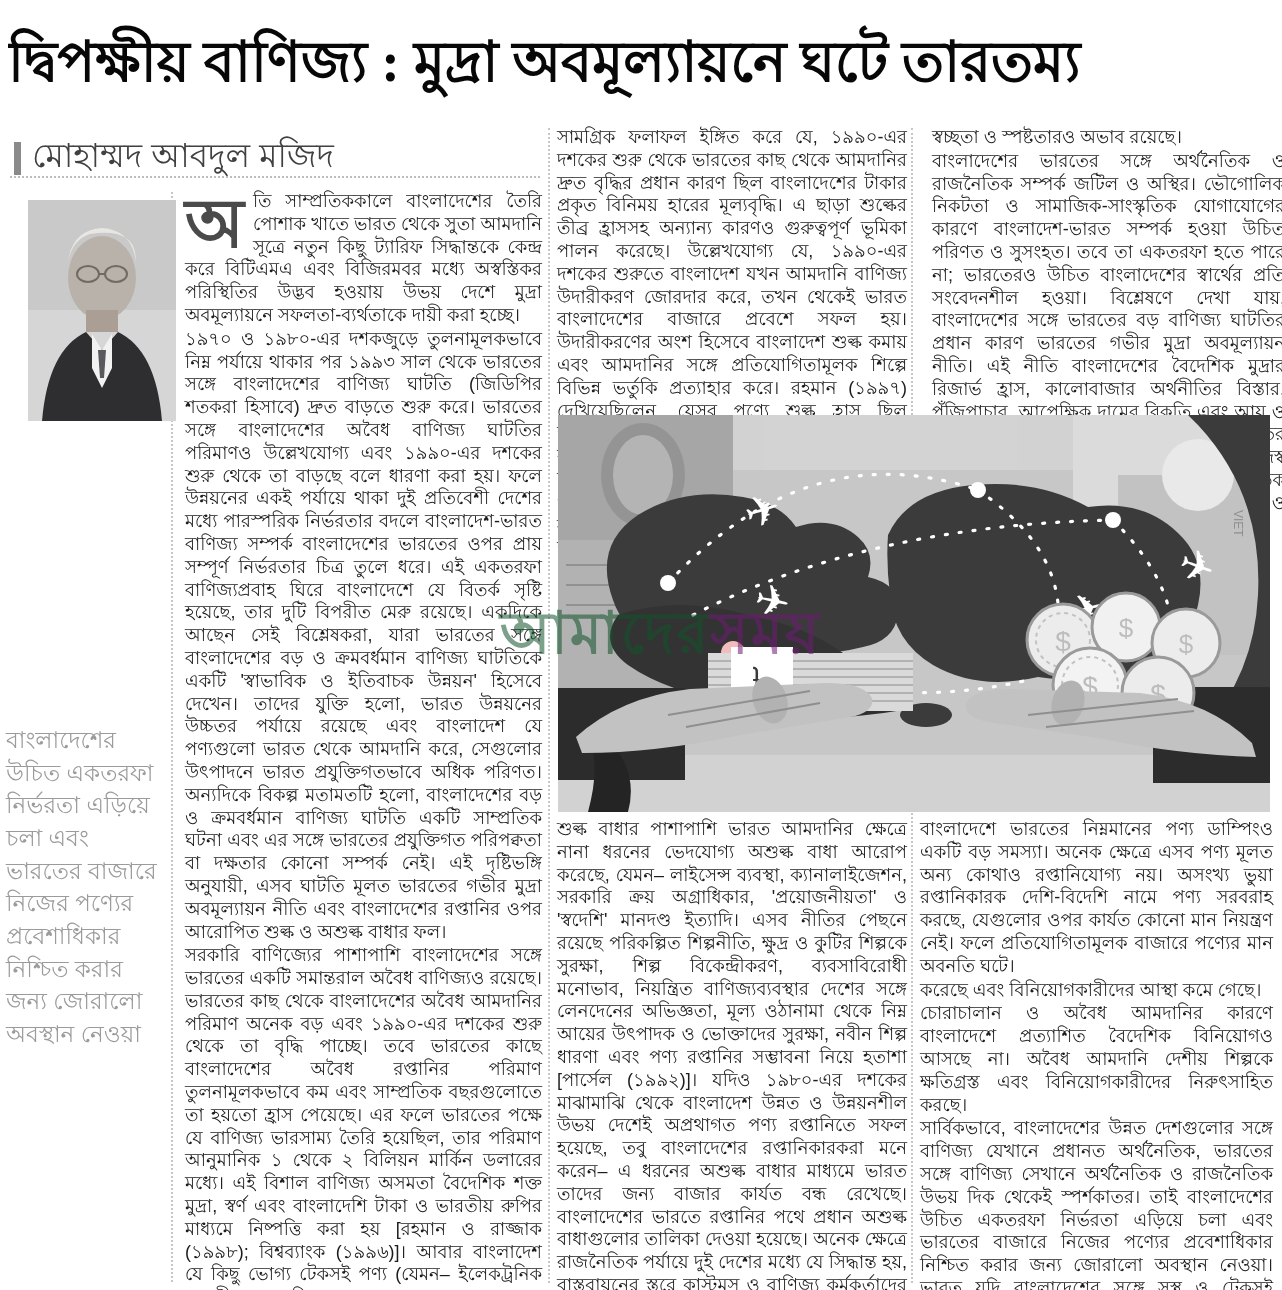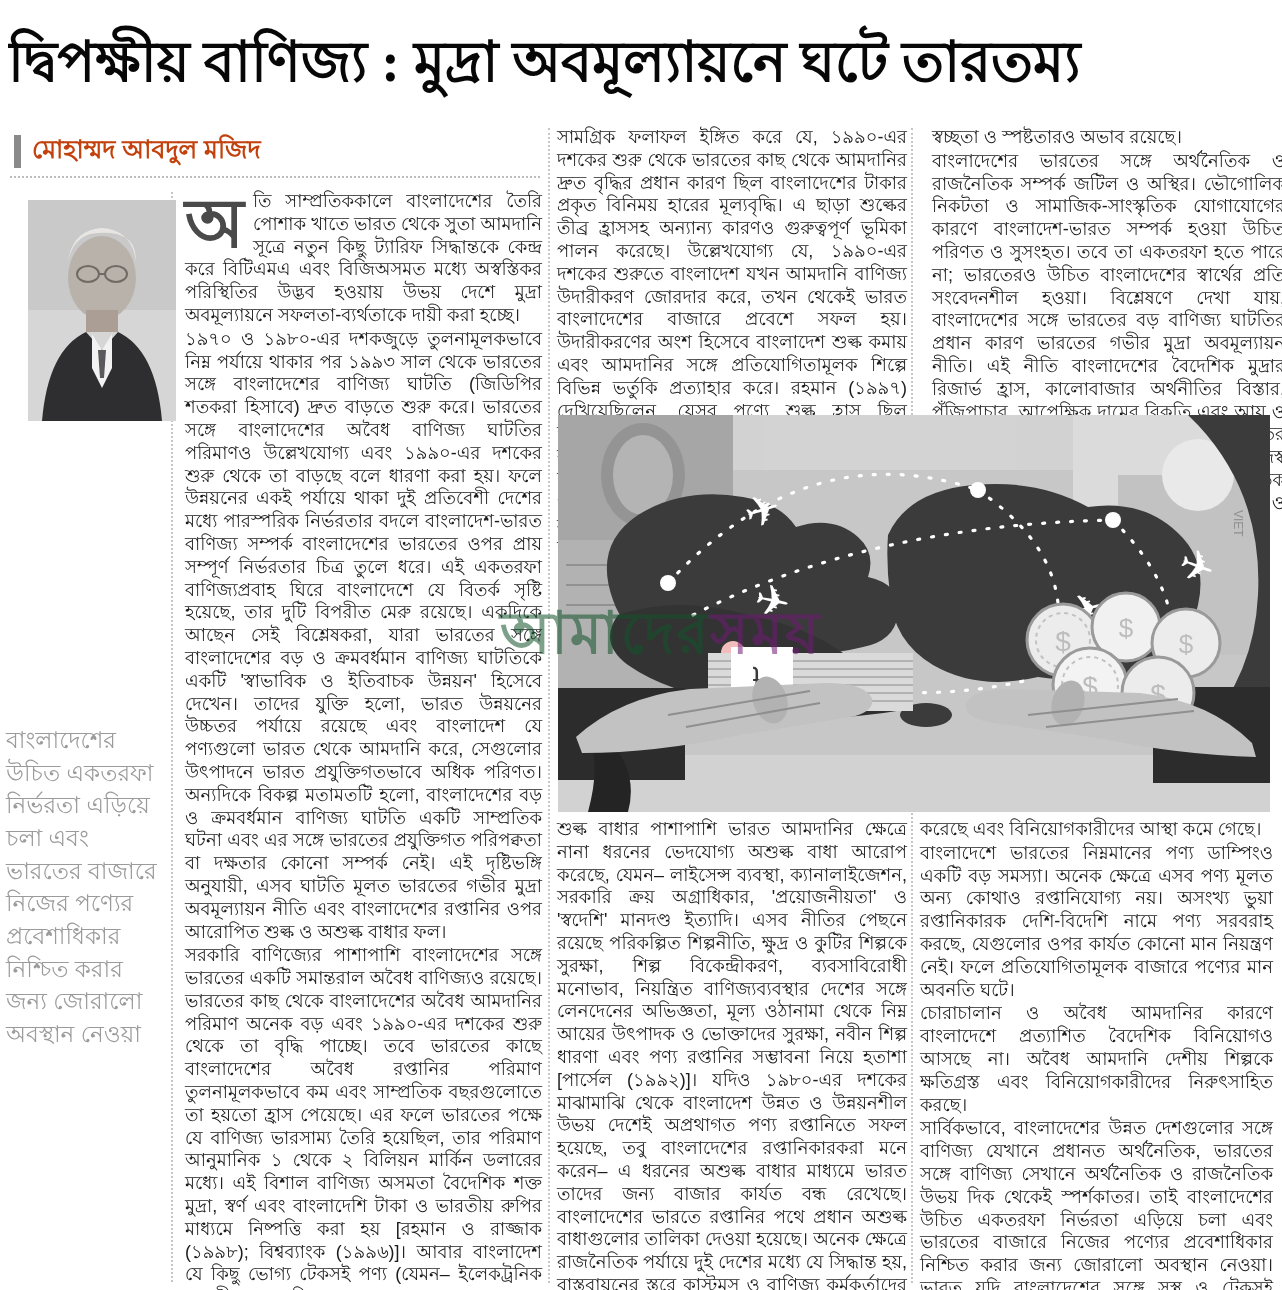--- a/index.html
+++ b/index.html
@@ -3,21 +3,21 @@
 <meta charset="utf-8">
 <style>
   html,body{margin:0;padding:0;background:#ffffff;}
   .page{position:relative;width:1282px;height:1290px;background:#ffffff;overflow:hidden;
         font-family:"Liberation Sans", sans-serif;color:#1c1c1c;}
   .headline{position:absolute;left:8px;top:10px;width:1266px;height:108px;
         font-family:"Liberation Serif", serif;font-weight:bold;font-size:56px;line-height:104px;
         color:#070707;white-space:nowrap;overflow:hidden;letter-spacing:0px;}
   .byline{position:absolute;left:14px;top:130px;display:flex;align-items:center;}
   .byline-bar{width:7px;height:33px;background:#8a8a8a;margin-right:11px;}
-  .byline-name{font-size:25px;font-weight:bold;color:#c2410c;}
+  .byline-name{font-size:33px;font-weight:normal;color:#404040;}
   .byline-rule{position:absolute;left:10px;top:176px;width:530px;border-top:2px dotted #bdbdbd;}
   .vsep{position:absolute;border-left:2px dotted #c6c6c6;width:0;}
   .vsep1{left:171px;top:192px;height:1090px;}
   .vsep2{left:548px;top:128px;height:1155px;}
   .vsep3{left:911px;top:128px;height:1155px;}
   .photo{position:absolute;left:28px;top:200px;width:148px;height:221px;background:#cfcfcf;}
   .pullquote{position:absolute;left:6px;top:724px;width:160px;text-align:left;
         font-size:23px;line-height:1.42;color:#9b9b9b;}
   .col{position:absolute;font-size:18px;line-height:22.8px;text-align:justify;color:#1c1c1c;}
   .col p{margin:0 0 1px 0;}
@@ -64,21 +64,21 @@
       <path d="M70,150 L78,150 L76,178 L72,178 Z" fill="#5a5a5e"></path>
       <ellipse cx="60" cy="74" rx="11" ry="8" fill="none" stroke="#6f6a64" stroke-width="2"></ellipse>
       <ellipse cx="88" cy="74" rx="11" ry="8" fill="none" stroke="#6f6a64" stroke-width="2"></ellipse>
       <line x1="71" y1="74" x2="77" y2="74" stroke="#6f6a64" stroke-width="2"></line>
     </svg>
   </div>
 
   <div class="pullquote">বাংলাদেশের উচিত একতরফা নির্ভরতা এড়িয়ে চলা এবং ভারতের বাজারে নিজের পণ্যের প্রবেশাধিকার নিশ্চিত করার জন্য জোরালো অবস্থান নেওয়া</div>
 
   <div class="col col1">
-    <p><span class="dropcap">অ</span><span>তি সাম্প্রতিককালে বাংলাদেশের তৈরি পোশাক খাতে ভারত থেকে সুতা আমদানি সূত্রে নতুন কিছু ট্যারিফ সিদ্ধান্তকে কেন্দ্র করে বিটিএমএ এবং বিজিঅসমত মধ্যে অস্বস্তিকর পরিস্থিতির উদ্ভব হওয়ায় উভয় দেশে মুদ্রা অবমূল্যায়নে সফলতা-ব্যর্থতাকে দায়ী করা হচ্ছে।</span></p>
+    <p><span class="dropcap">অ</span><span>তি সাম্প্রতিককালে বাংলাদেশের তৈরি পোশাক খাতে ভারত থেকে সুতা আমদানি সূত্রে নতুন কিছু ট্যারিফ সিদ্ধান্তকে কেন্দ্র করে বিটিএমএ এবং বিজিরমবর মধ্যে অস্বস্তিকর পরিস্থিতির উদ্ভব হওয়ায় উভয় দেশে মুদ্রা অবমূল্যায়নে সফলতা-ব্যর্থতাকে দায়ী করা হচ্ছে।</span></p>
     <p>১৯৭০ ও ১৯৮০-এর দশকজুড়ে তুলনামূলকভাবে নিম্ন পর্যায়ে থাকার পর ১৯৯৩ সাল থেকে ভারতের সঙ্গে বাংলাদেশের বাণিজ্য ঘাটতি (জিডিপির শতকরা হিসাবে) দ্রুত বাড়তে শুরু করে। ভারতের সঙ্গে বাংলাদেশের অবৈধ বাণিজ্য ঘাটতির পরিমাণও উল্লেখযোগ্য এবং ১৯৯০-এর দশকের শুরু থেকে তা বাড়ছে বলে ধারণা করা হয়। ফলে উন্নয়নের একই পর্যায়ে থাকা দুই প্রতিবেশী দেশের মধ্যে পারস্পরিক নির্ভরতার বদলে বাংলাদেশ-ভারত বাণিজ্য সম্পর্ক বাংলাদেশের ভারতের ওপর প্রায় সম্পূর্ণ নির্ভরতার চিত্র তুলে ধরে। এই একতরফা বাণিজ্যপ্রবাহ ঘিরে বাংলাদেশে যে বিতর্ক সৃষ্টি হয়েছে, তার দুটি বিপরীত মেরু রয়েছে। একদিকে আছেন সেই বিশ্লেষকরা, যারা ভারতের সঙ্গে বাংলাদেশের বড় ও ক্রমবর্ধমান বাণিজ্য ঘাটতিকে একটি 'স্বাভাবিক ও ইতিবাচক উন্নয়ন' হিসেবে দেখেন। তাদের যুক্তি হলো, ভারত উন্নয়নের উচ্চতর পর্যায়ে রয়েছে এবং বাংলাদেশ যে পণ্যগুলো ভারত থেকে আমদানি করে, সেগুলোর উৎপাদনে ভারত প্রযুক্তিগতভাবে অধিক পরিণত। অন্যদিকে বিকল্প মতামতটি হলো, বাংলাদেশের বড় ও ক্রমবর্ধমান বাণিজ্য ঘাটতি একটি সাম্প্রতিক ঘটনা এবং এর সঙ্গে ভারতের প্রযুক্তিগত পরিপক্বতা বা দক্ষতার কোনো সম্পর্ক নেই। এই দৃষ্টিভঙ্গি অনুযায়ী, এসব ঘাটতি মূলত ভারতের গভীর মুদ্রা অবমূল্যায়ন নীতি এবং বাংলাদেশের রপ্তানির ওপর আরোপিত শুল্ক ও অশুল্ক বাধার ফল।</p>
     <p>সরকারি বাণিজ্যের পাশাপাশি বাংলাদেশের সঙ্গে ভারতের একটি সমান্তরাল অবৈধ বাণিজ্যও রয়েছে। ভারতের কাছ থেকে বাংলাদেশের অবৈধ আমদানির পরিমাণ অনেক বড় এবং ১৯৯০-এর দশকের শুরু থেকে তা বৃদ্ধি পাচ্ছে। তবে ভারতের কাছে বাংলাদেশের অবৈধ রপ্তানির পরিমাণ তুলনামূলকভাবে কম এবং সাম্প্রতিক বছরগুলোতে তা হয়তো হ্রাস পেয়েছে। এর ফলে ভারতের পক্ষে যে বাণিজ্য ভারসাম্য তৈরি হয়েছিল, তার পরিমাণ আনুমানিক ১ থেকে ২ বিলিয়ন মার্কিন ডলারের মধ্যে। এই বিশাল বাণিজ্য অসমতা বৈদেশিক শক্ত মুদ্রা, স্বর্ণ এবং বাংলাদেশি টাকা ও ভারতীয় রুপির মাধ্যমে নিষ্পত্তি করা হয় [রহমান ও রাজ্জাক (১৯৯৮); বিশ্বব্যাংক (১৯৯৬)]। আবার বাংলাদেশ যে কিছু ভোগ্য টেকসই পণ্য (যেমন– ইলেকট্রনিক সামগ্রী ও বিলাসপণ্য) অন্য দেশ থেকে আনুষ্ঠানিকভাবে আমদানি করে, সেগুলোর কিছু অবৈধ আমদানির মূল্য পরিশোধ হিসেবে ভারতে পাচারও করা হয়।</p>
 
   </div>
 
   <div class="col col2top">
     <p>সামগ্রিক ফলাফল ইঙ্গিত করে যে, ১৯৯০-এর দশকের শুরু থেকে ভারতের কাছ থেকে আমদানির দ্রুত বৃদ্ধির প্রধান কারণ ছিল বাংলাদেশের টাকার প্রকৃত বিনিময় হারের মূল্যবৃদ্ধি। এ ছাড়া শুল্কের তীব্র হ্রাসসহ অন্যান্য কারণও গুরুত্বপূর্ণ ভূমিকা পালন করেছে। উল্লেখযোগ্য যে, ১৯৯০-এর দশকের শুরুতে বাংলাদেশ যখন আমদানি বাণিজ্য উদারীকরণ জোরদার করে, তখন থেকেই ভারত বাংলাদেশের বাজারে প্রবেশে সফল হয়। উদারীকরণের অংশ হিসেবে বাংলাদেশ শুল্ক কমায় এবং আমদানির সঙ্গে প্রতিযোগিতামূলক শিল্পে বিভিন্ন ভর্তুকি প্রত্যাহার করে। রহমান (১৯৯৭) দেখিয়েছিলেন, যেসব পণ্যে শুল্ক হ্রাস ছিল তুলনামূলকভাবে বেশি, সেসব পণ্যে ভারতীয় রপ্তানিকারকরা বিশেষভাবে সুযোগ গ্রহণ করেছে। ভারতীয় পণ্যের ওপর গড় শুল্কহার ১৯৯২ সালে ৩১ শতাংশ থেকে নেমে আসে প্রায় ১২ শতাংশে।</p>
     <p>সামগ্রিক ফলাফল আরও নিশ্চিত করে যে, কাঁচা তথ্যের</p>
   </div>
 
@@ -193,20 +193,20 @@
     </svg>
   </div>
 
   <div class="watermark"><span class="wm-green">আমাদের</span><span class="wm-red">সময়</span></div>
 
   <div class="col col2bot">
     <p>শুল্ক বাধার পাশাপাশি ভারত আমদানির ক্ষেত্রে নানা ধরনের ভেদযোগ্য অশুল্ক বাধা আরোপ করেছে, যেমন– লাইসেন্স ব্যবস্থা, ক্যানালাইজেশন, সরকারি ক্রয় অগ্রাধিকার, 'প্রয়োজনীয়তা' ও 'স্বদেশি' মানদণ্ড ইত্যাদি। এসব নীতির পেছনে রয়েছে পরিকল্পিত শিল্পনীতি, ক্ষুদ্র ও কুটির শিল্পকে সুরক্ষা, শিল্প বিকেন্দ্রীকরণ, ব্যবসাবিরোধী মনোভাব, নিয়ন্ত্রিত বাণিজ্যব্যবস্থার দেশের সঙ্গে লেনদেনের অভিজ্ঞতা, মূল্য ওঠানামা থেকে নিম্ন আয়ের উৎপাদক ও ভোক্তাদের সুরক্ষা, নবীন শিল্প ধারণা এবং পণ্য রপ্তানির সম্ভাবনা নিয়ে হতাশা [পার্সেল (১৯৯২)]। যদিও ১৯৮০-এর দশকের মাঝামাঝি থেকে বাংলাদেশ উন্নত ও উন্নয়নশীল উভয় দেশেই অপ্রথাগত পণ্য রপ্তানিতে সফল হয়েছে, তবু বাংলাদেশের রপ্তানিকারকরা মনে করেন– এ ধরনের অশুল্ক বাধার মাধ্যমে ভারত তাদের জন্য বাজার কার্যত বন্ধ রেখেছে। বাংলাদেশের ভারতে রপ্তানির পথে প্রধান অশুল্ক বাধাগুলোর তালিকা দেওয়া হয়েছে। অনেক ক্ষেত্রে রাজনৈতিক পর্যায়ে দুই দেশের মধ্যে যে সিদ্ধান্ত হয়, বাস্তবায়নের স্তরে কাস্টমস ও বাণিজ্য কর্মকর্তাদের আচরণের সঙ্গে তার বড় ধরনের ফারাক দেখা যায়। বাংলাদেশের রপ্তানিকারকদের একটি স্থায়ী অভিযোগ হলো, ভারতীয় কাস্টমস কর্মকর্তারা বাংলাদেশ থেকে আসা পণ্য ছাড় করতে অত্যন্ত ধীরগতির। বিধি-বিধান প্রয়োগে</p>
   </div>
 
   <div class="col col3bot">
+    <p>বাংলাদেশে ভারতের নিম্নমানের পণ্য ডাম্পিংও একটি বড় সমস্যা। অনেক ক্ষেত্রে এসব পণ্য মূলত অন্য কোথাও রপ্তানিযোগ্য নয়। অসংখ্য ভুয়া রপ্তানিকারক দেশি-বিদেশি নামে পণ্য সরবরাহ করছে, যেগুলোর ওপর কার্যত কোনো মান নিয়ন্ত্রণ নেই। ফলে প্রতিযোগিতামূলক বাজারে পণ্যের মান অবনতি ঘটে।</p>
     <p>করেছে এবং বিনিয়োগকারীদের আস্থা কমে গেছে।</p>
-    <p>বাংলাদেশে ভারতের নিম্নমানের পণ্য ডাম্পিংও একটি বড় সমস্যা। অনেক ক্ষেত্রে এসব পণ্য মূলত অন্য কোথাও রপ্তানিযোগ্য নয়। অসংখ্য ভুয়া রপ্তানিকারক দেশি-বিদেশি নামে পণ্য সরবরাহ করছে, যেগুলোর ওপর কার্যত কোনো মান নিয়ন্ত্রণ নেই। ফলে প্রতিযোগিতামূলক বাজারে পণ্যের মান অবনতি ঘটে।</p>
     <p>চোরাচালান ও অবৈধ আমদানির কারণে বাংলাদেশে প্রত্যাশিত বৈদেশিক বিনিয়োগও আসছে না। অবৈধ আমদানি দেশীয় শিল্পকে ক্ষতিগ্রস্ত এবং বিনিয়োগকারীদের নিরুৎসাহিত করছে।</p>
     <p>সার্বিকভাবে, বাংলাদেশের উন্নত দেশগুলোর সঙ্গে বাণিজ্য যেখানে প্রধানত অর্থনৈতিক, ভারতের সঙ্গে বাণিজ্য সেখানে অর্থনৈতিক ও রাজনৈতিক উভয় দিক থেকেই স্পর্শকাতর। তাই বাংলাদেশের উচিত একতরফা নির্ভরতা এড়িয়ে চলা এবং ভারতের বাজারে নিজের পণ্যের প্রবেশাধিকার নিশ্চিত করার জন্য জোরালো অবস্থান নেওয়া। ভারত যদি বাংলাদেশের সঙ্গে সুস্থ ও টেকসই বাণিজ্য সম্পর্ক বজায় রাখতে চায়, তবে তাকে অবশ্যই বাংলাদেশের পণ্যের জন্য তার বাজার উন্মুক্ত করতে হবে।</p>
 
   </div>
 
 </div>
 
 </body></html>

